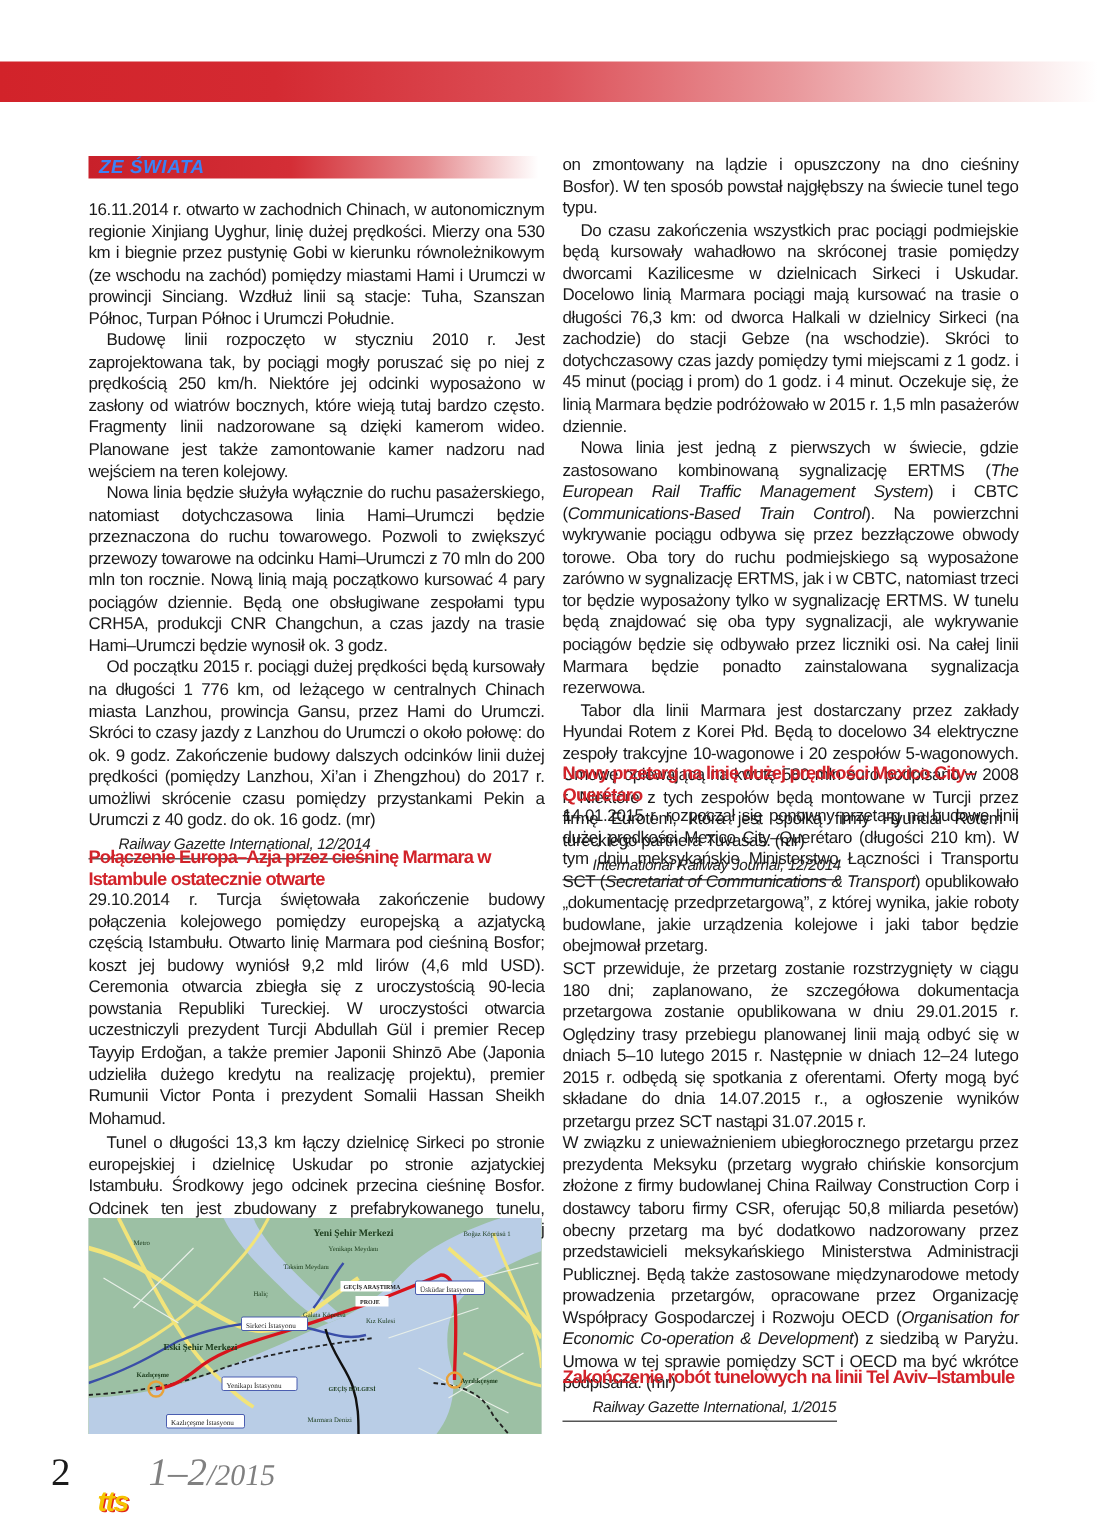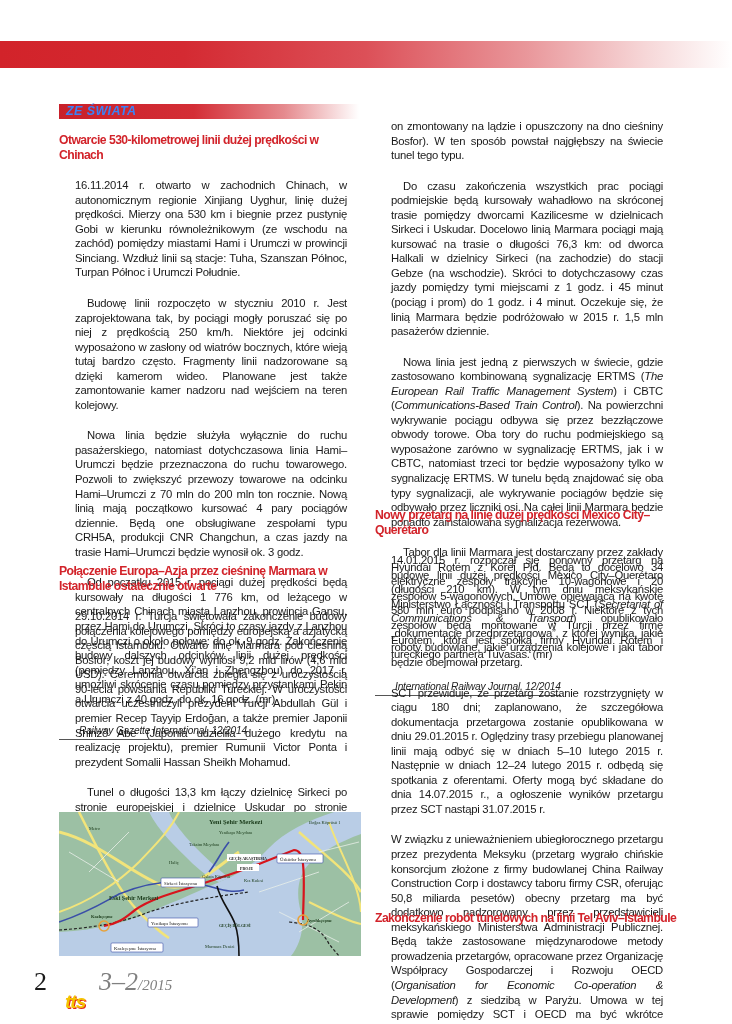--- a/index.html
+++ b/index.html
@@ -9,50 +9,49 @@
     background: linear-gradient(to right, #d2232a 0%, #d42a32 25%, #dc5058 50%, #e9979b 72%, #f6d6d7 88%, #ffffff 100%); }
   .header-title { position: absolute; left: 60px; top: 40px; font-family: "Liberation Sans", sans-serif;
     font-weight: bold; font-style: italic; font-size: 24px; color: #ffffff; letter-spacing: 0.2px; line-height: 28px; margin-top: 48px; }
   .section-bar { position: absolute; left: 59px; top: 104px; width: 300px; height: 15px;
     background: linear-gradient(to right, #c8202a 0%, #d42e36 45%, #e58a8e 75%, #ffffff 100%); }
   .section-label { position: absolute; left: 66px; top: 103px; font-family: "Liberation Sans", sans-serif;
     font-weight: bold; font-style: italic; font-size: 12.5px; color: #3b82f6; line-height: 16px; letter-spacing: 0.4px; }
   .block { position: absolute; width: 304px; }
   .headline { color: #d2232a; font-weight: bold; font-size: 12.2px; line-height: 14.6px;
     font-family: "Liberation Sans", sans-serif; letter-spacing: -0.55px; margin: 0; }
-  .para { font-size: 11.3px; line-height: 14.55px; text-align: justify; margin: 16px; letter-spacing: -0.25px; }
+  .para { font-size: 11.3px; line-height: 14.55px; text-align: justify; margin: 0; letter-spacing: -0.25px; }
   .para.indent { text-indent: 12px; }
   .para i { font-style: italic; }
   .source { text-align: right; font-style: italic; font-size: 10.2px; line-height: 13px;
     border-bottom: 1.5px solid #555; margin: 2px 0 0 0; padding-bottom: 2px; color: #222; letter-spacing: -0.2px; }
   .source-wrap { display: flex; justify-content: flex-start; }
   .source-wrap .source { display: inline-block; min-width: 0; padding-left: 20px; }
   .map { position: absolute; left: 59px; top: 812px; width: 302px; height: 144px;
     background: #8fb39a; overflow: hidden; }
   .map svg { display: block; }
   .footer-num { position: absolute; left: 34px; top: 967px; font-family: "Liberation Serif", serif;
     font-size: 26px; color: #1a1a1a; line-height: 30px; }
   .footer-logo { position: absolute; left: 65px; top: 970px; font-family: "Liberation Sans", sans-serif;
     font-weight: bold; font-style: italic; font-size: 19px; color: #f5c400;
     text-shadow: 1px 1px 0 #e1261c; line-height: 24px; letter-spacing: -1px; margin-top: 20px; }
   .footer-issue { position: absolute; left: 99px; top: 967px; font-family: "Liberation Serif", serif;
     font-style: italic; font-size: 26px; color: #808080; line-height: 30px; }
-  .footer-year { font-size: 15px; }
+  .footer-year { font-size: 20px; }
 </style>
 </head>
 <body>
 
 <div class="header-bar"></div>
 <div class="header-title">Aktualności</div>
 
 <div class="section-bar"></div>
 <div class="section-label">ZE ŚWIATA</div>
 
 <div class="block" style="left:59px; top:133px;">
-  <h2 class="headline">Otwarcie 530-kilometrowej linii dużej prędkości w Chinach</h2>
   <p class="para">16.11.2014 r. otwarto w zachodnich Chinach, w autonomicznym regionie Xinjiang Uyghur, linię dużej prędkości. Mierzy ona 530 km i biegnie przez pustynię Gobi w kierunku równoleżnikowym (ze wschodu na zachód) pomiędzy miastami Hami i Urumczi w prowincji Sinciang. Wzdłuż linii są stacje: Tuha, Szanszan Północ, Turpan Północ i Urumczi Południe.</p>
   <p class="para indent">Budowę linii rozpoczęto w styczniu 2010 r. Jest zaprojektowana tak, by pociągi mogły poruszać się po niej z prędkością 250 km/h. Niektóre jej odcinki wyposażono w zasłony od wiatrów bocznych, które wieją tutaj bardzo często. Fragmenty linii nadzorowane są dzięki kamerom wideo. Planowane jest także zamontowanie kamer nadzoru nad wejściem na teren kolejowy.</p>
   <p class="para indent">Nowa linia będzie służyła wyłącznie do ruchu pasażerskiego, natomiast dotychczasowa linia Hami–Urumczi będzie przeznaczona do ruchu towarowego. Pozwoli to zwiększyć przewozy towarowe na odcinku Hami–Urumczi z 70 mln do 200 mln ton rocznie. Nową linią mają początkowo kursować 4 pary pociągów dziennie. Będą one obsługiwane zespołami typu CRH5A, produkcji CNR Changchun, a czas jazdy na trasie Hami–Urumczi będzie wynosił ok. 3 godz.</p>
   <p class="para indent">Od początku 2015 r. pociągi dużej prędkości będą kursowały na długości 1 776 km, od leżącego w centralnych Chinach miasta Lanzhou, prowincja Gansu, przez Hami do Urumczi. Skróci to czasy jazdy z Lanzhou do Urumczi o około połowę: do ok. 9 godz. Zakończenie budowy dalszych odcinków linii dużej prędkości (pomiędzy Lanzhou, Xi’an i Zhengzhou) do 2017 r. umożliwi skrócenie czasu pomiędzy przystankami Pekin a Urumczi z 40 godz. do ok. 16 godz. (mr)</p>
   <div class="source-wrap">
       <span class="source">Railway Gazette International, 12/2014</span>
     </div>
 </div>
 
 <div class="block" style="left:59px; top:564px;">
@@ -141,13 +140,13 @@
       <span class="source">Railway Gazette International, 1/2015</span>
     </div>
 </div>
 
 <div class="block" style="left:375px; top:911px;">
   <h2 class="headline">Zakończenie robót tunelowych na linii Tel Aviv–Istambule</h2>
 </div>
 
 <div class="footer-num">2</div>
 <div class="footer-logo">tts</div>
-<div class="footer-issue"><span>3–2</span><span class="footer-year">/2015</span></div>
+<div class="footer-issue"><span>1–2</span><span class="footer-year">/2015</span></div>
 
 </body></html>

